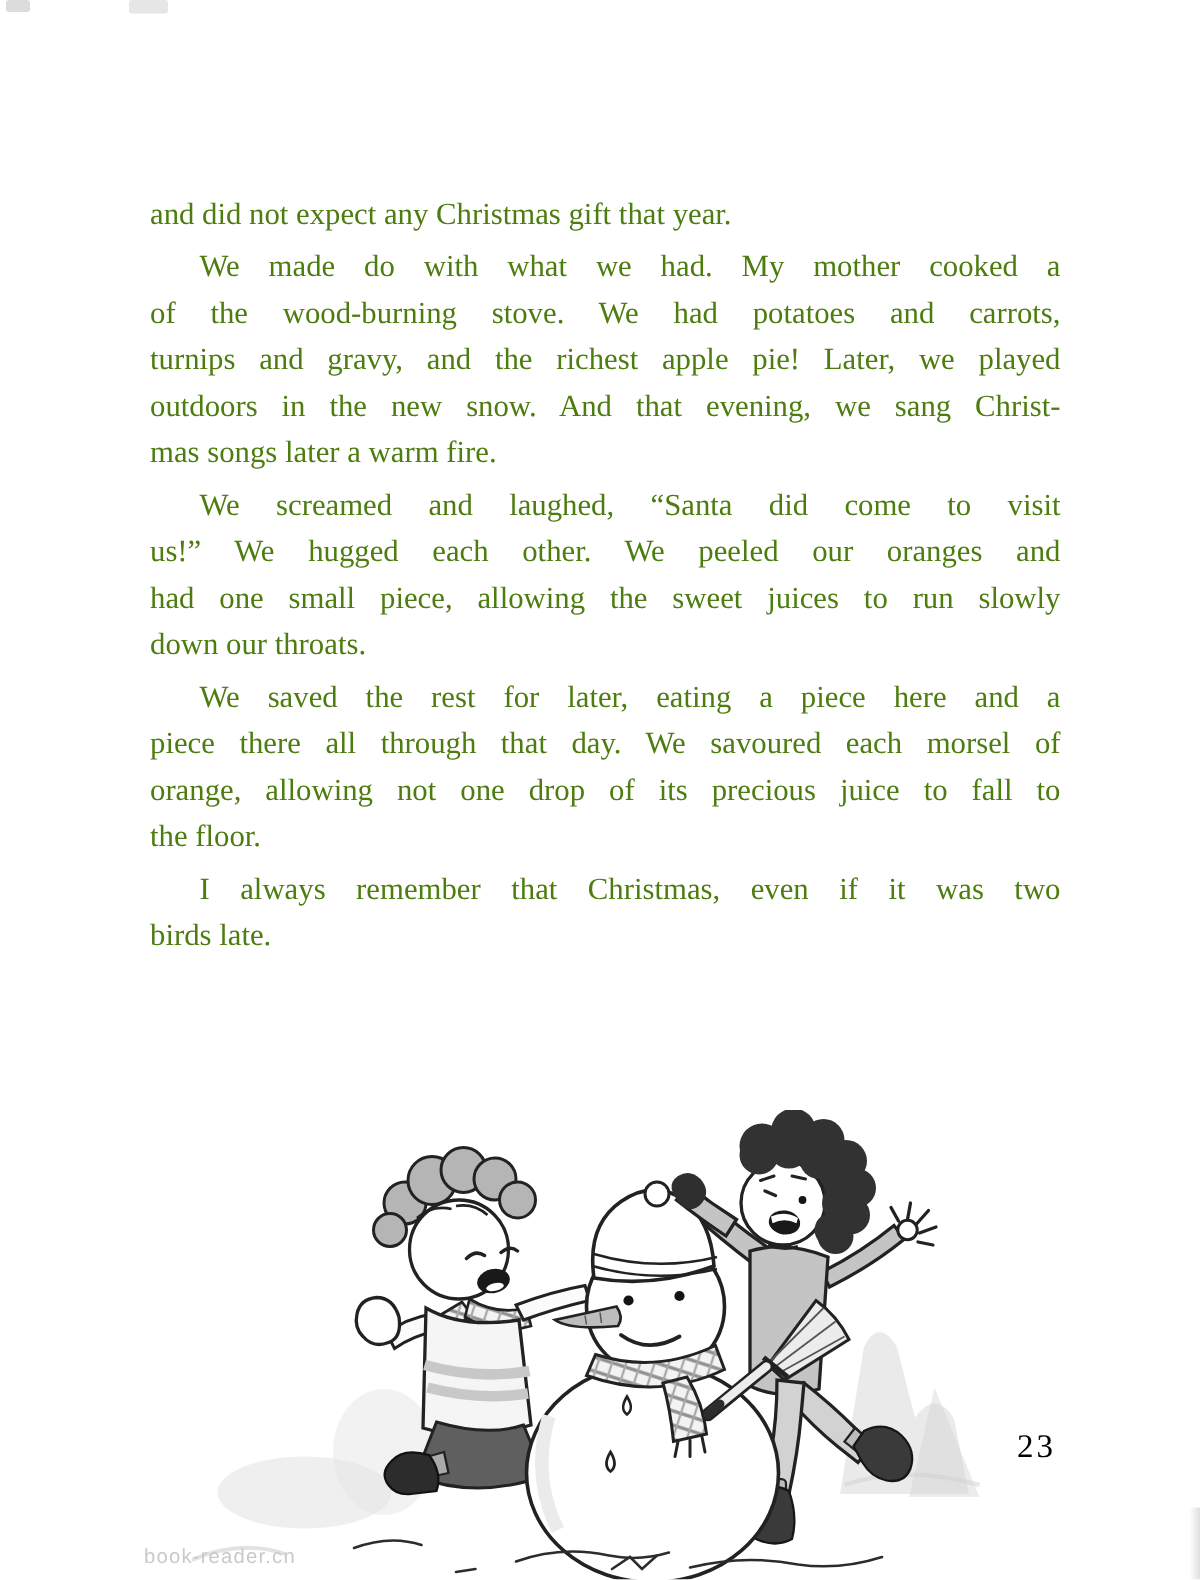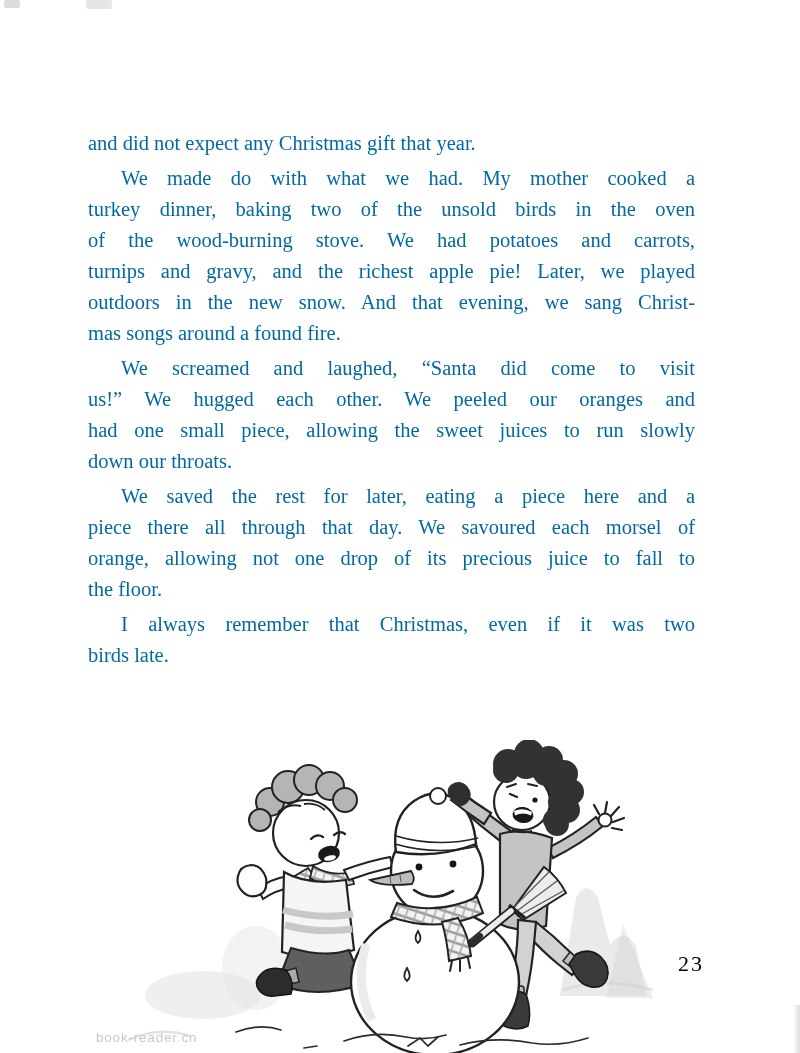--- a/index.html
+++ b/index.html
@@ -4,22 +4,22 @@
 <style>
   html,body{margin:0;padding:0;}
   body{
     width:800px;height:1053px;position:relative;overflow:hidden;
     background:#ffffff;
     font-family:"Liberation Serif","DejaVu Serif",serif;
   }
   .page{position:absolute;inset:0;background:#ffffff;}
   
   .text-block{
-    position:absolute;left:88px;top:128px;width:607px;
-    font-size:20.5px;line-height:31px;color:#0369a1;
+    position:absolute;left:100px;top:128px;width:607px;
+    font-size:20.5px;line-height:31px;color:#4d7c0f;
     -webkit-font-smoothing:antialiased;
   }
   .para{margin:0 0 4px 0;}
   .line{text-align:justify;text-align-last:justify;}
   .line.last{text-align-last:left;}
   .line.indent{padding-left:33px;}
   
   .page-number{
     position:absolute;left:678px;top:951px;
     font-size:22px;color:#000000;letter-spacing:2px;
@@ -49,25 +49,24 @@
   <div class="speck a"></div>
   <div class="speck b"></div>
   <div class="edge-shadow"></div>
 
   <div class="text-block">
       <div class="para">
         <div class="line last">and did not expect any Christmas gift that year.</div>
       </div>
       <div class="para">
         <div class="line indent">We made do with what we had. My mother cooked a</div>
-        <div class="line">turkey dinner, baking two of the unsold birds in the oven</div>
         <div class="line">of the wood-burning stove. We had potatoes and carrots,</div>
         <div class="line">turnips and gravy, and the richest apple pie! Later, we played</div>
         <div class="line">outdoors in the new snow. And that evening, we sang Christ-</div>
-        <div class="line last">mas songs around a found fire.</div>
+        <div class="line last">mas songs later a warm fire.</div>
       </div>
       <div class="para">
         <div class="line indent">We screamed and laughed, “Santa did come to visit</div>
         <div class="line">us!” We hugged each other. We peeled our oranges and</div>
         <div class="line">had one small piece, allowing the sweet juices to run slowly</div>
         <div class="line last">down our throats.</div>
       </div>
       <div class="para">
         <div class="line indent">We saved the rest for later, eating a piece here and a</div>
         <div class="line">piece there all through that day. We savoured each morsel of</div>

